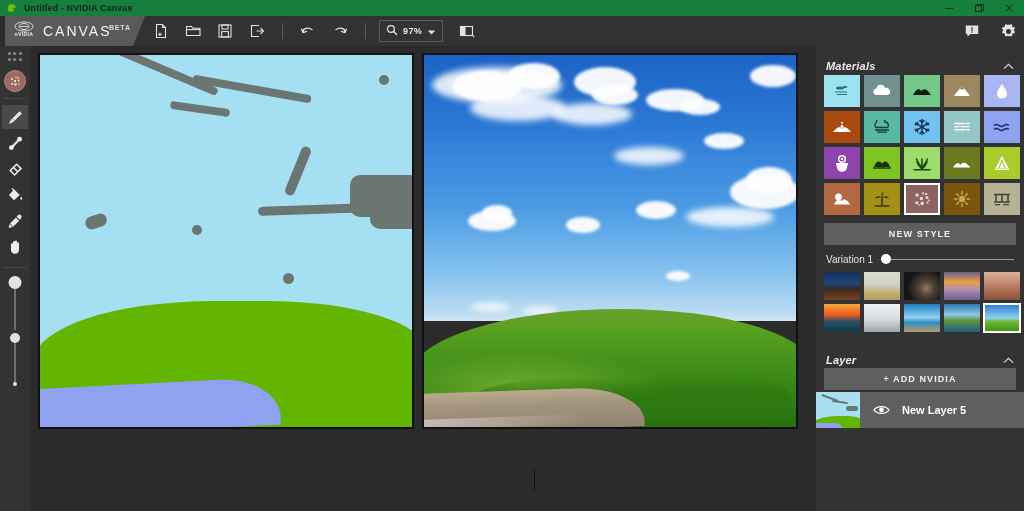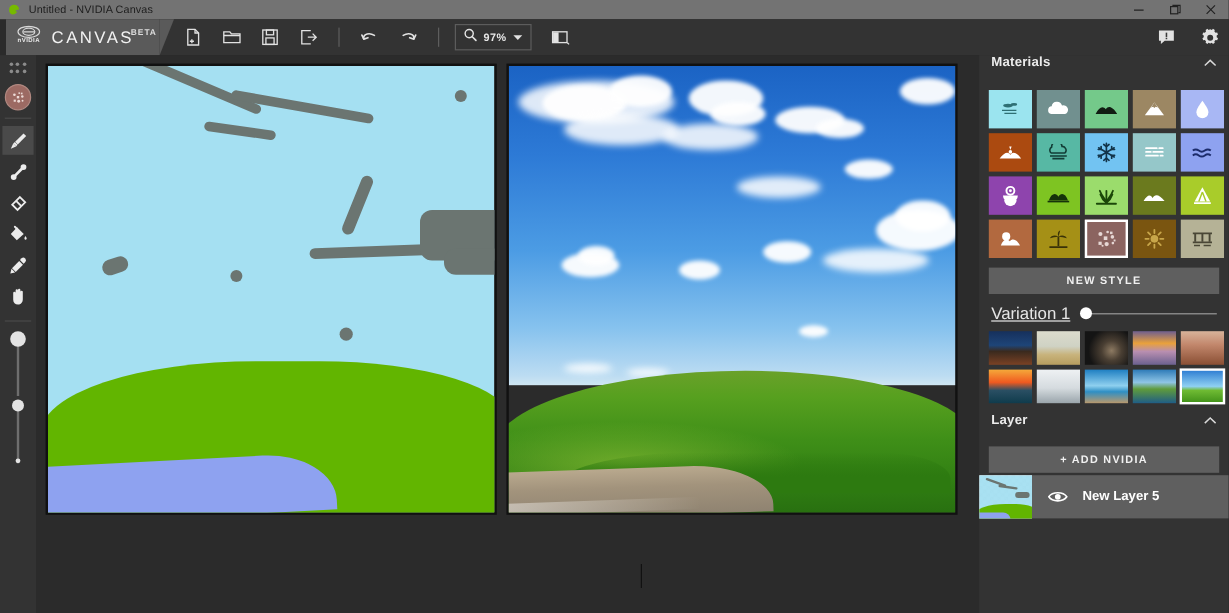--- a/index.html
+++ b/index.html
@@ -8,21 +8,21 @@
     overflow: hidden;
     font-family: "Liberation Sans", sans-serif;
     background: #2b2b2b;
   }
 
   #app { position: relative; width: 1024px; height: 511px; background: #2b2b2b; }
 
   
   .titlebar {
     position: absolute; left: 0; top: 0; width: 1024px; height: 16px;
-    background: #737373; display: flex; align-items: center;
+    background: #15803d; display: flex; align-items: center; font-weight: bold;
   }
   .tb-icon { width: 16px; height: 16px; margin-left: 4px; display:flex; align-items:center; justify-content:center; }
   .tb-title { font-size: 9px; color: #1d1d1d; margin-left: 4px; letter-spacing: 0.1px; }
   .tb-controls { margin-left: auto; display: flex; height: 16px; }
   .tb-btn {
     width: 30px; height: 16px; display: flex; align-items: center; justify-content: center;
     color: #222; font-size: 9px; line-height: 1;
   }
 
   
@@ -152,22 +152,23 @@
     background: linear-gradient(to bottom, rgba(46,120,18,0), #2d7a10 60%);
     border-radius: 120px 60px 0 0 / 30px 22px 0 0;
   }
 
   
   .rpanel {
     position: absolute; left: 816px; top: 46px; width: 208px; height: 465px;
     background: #333333; overflow: hidden;
   }
   .sect-head {
-    height: 26px; display: flex; align-items: flex-start; padding: 0 10px;
+    height: 26px; display: flex; align-items: flex-end; padding: 0 10px;
     justify-content: space-between;
+    font-style: italic;
   }
   .sect-title { font-size: 11px; color: #ececec; font-weight: bold; letter-spacing: .2px; }
   .chev { width: 12px; height: 12px; display:flex; align-items:center; justify-content:center; cursor:pointer; }
 
   .mat-grid {
     display: grid; grid-template-columns: repeat(5, 36px); gap: 4px;
     padding: 3px 0 6px 8px;
   }
   .mat {
     width: 36px; height: 32px; display: flex; align-items: center; justify-content: center;
@@ -176,21 +177,21 @@
   .mat.sel { outline: 2px solid #ffffff; outline-offset: -2px; border: 1px solid #555; }
   .mat svg { display:block; }
 
   .btn-wide {
     margin: 2px 8px 0; height: 22px; background: #5f5f5f;
     display: flex; align-items: center; justify-content: center; cursor: pointer;
     font-size: 9px; color: #f0f0f0; letter-spacing: 1.1px; font-weight: bold;
   }
 
   .var-row { display: flex; align-items: center; padding: 8px 10px 4px 10px; gap: 8px; }
-  .var-label { font-size: 14px; color: #e6e6e6; white-space: nowrap; text-decoration: underline; }
+  .var-label { font-size: 10px; color: #e6e6e6; white-space: nowrap; }
   .var-slider { position: relative; flex: 1; height: 12px; display: flex; align-items: center; cursor: pointer; }
   .var-track { width: 100%; height: 1px; background: #9a9a9a; }
   .var-knob { position: absolute; left: 0; width: 10px; height: 10px; border-radius: 50%; background: #fff; }
 
   .style-grid { display: grid; grid-template-columns: repeat(5, 36px); gap: 4px; padding: 3px 0 6px 8px; }
   .sty { width: 36px; height: 28px; cursor: pointer; overflow: hidden; position: relative; }
   .sty.sel { outline: 2px solid #ffffff; outline-offset: -1px; }
 
   .layer-row {
     margin: 2px 0 0 0; height: 36px; background: #5f5f5f;

